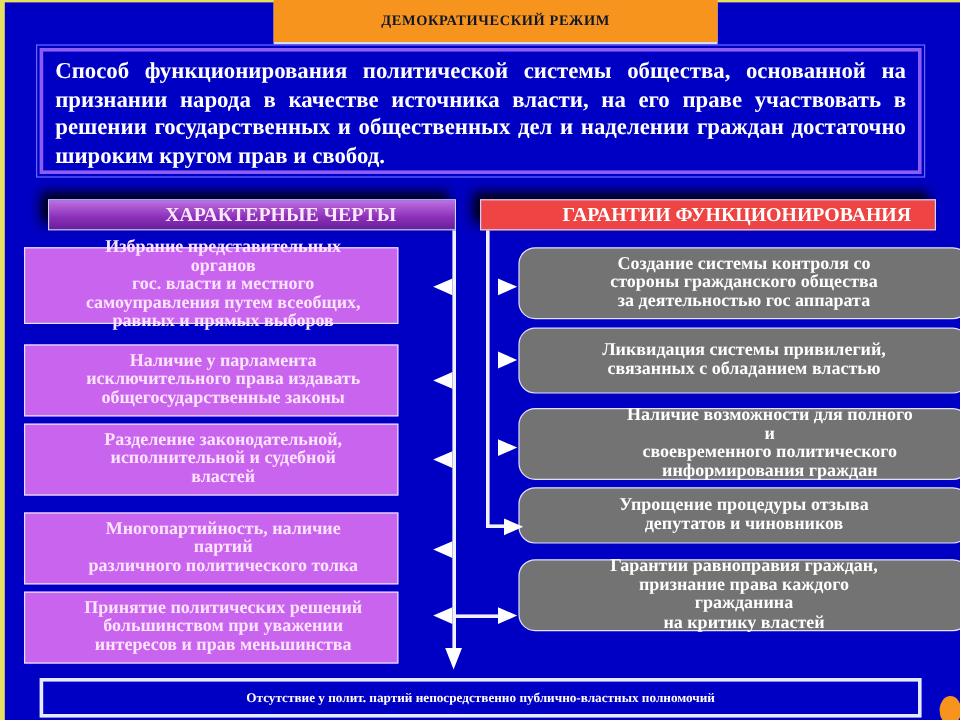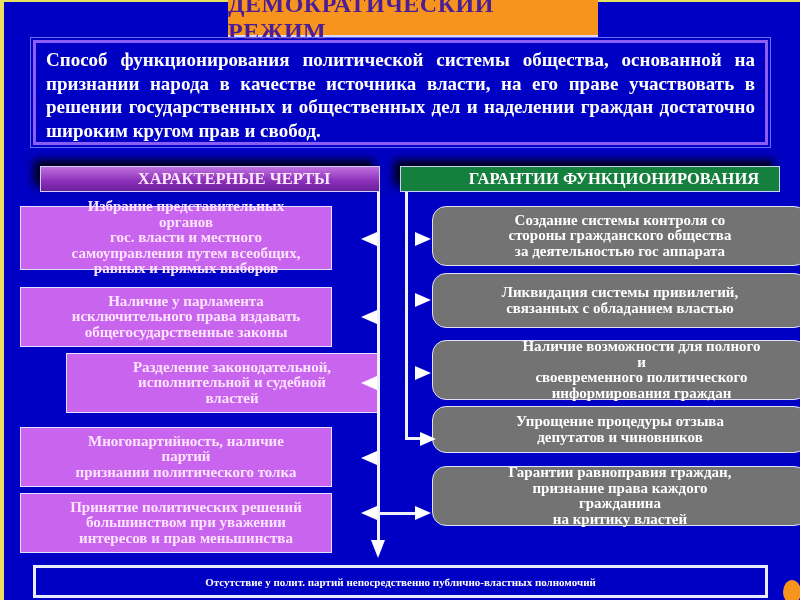--- a/index.html
+++ b/index.html
@@ -12,24 +12,25 @@
   .frame {
     position: absolute; left: 0; top: 0; width: 800px; height: 600px;
     background: #0000c4;
     box-sizing: border-box;
     border-left: 4px solid #e8e060;
     border-top: 2px solid #e8e060;
   }
   .title-banner {
     position: absolute; left: 228px; top: 0; width: 370px; height: 35px;
     background: #f7941d;
-    color: #4c1d95; font-weight: bold; font-size: 24px;
+    color: #0f172a; font-weight: bold; font-size: 12px;
     display: flex; align-items: center; justify-content: center;
     letter-spacing: 0.5px;
     box-shadow: 0 2px 0 #d9d9ff;
+    text-align: right;
   }
   .desc-box {
     position: absolute; left: 33px; top: 40px; width: 735px; height: 105px;
     box-sizing: border-box;
     border: 3px solid #8b5cf6;
     outline: 1px solid #6a6aff; outline-offset: 2px;
     color: #ffffff; font-weight: bold; font-size: 19px; line-height: 23.5px;
     padding: 5px 10px 0 10px;
     text-align: justify; text-align-last: left;
   }
@@ -41,21 +42,21 @@
     box-shadow: -6px -6px 10px #000010;
     padding-left: 48px;
   }
   .col-header.left {
     left: 40px; width: 340px;
     background: linear-gradient(#c070e0, #8a2fb8 60%, #6a1f99);
     color: #ffe8ff;
   }
   .col-header.right {
     left: 400px; width: 380px;
-    background: #15803d;
+    background: #ef4444;
   }
   .box {
     position: absolute; box-sizing: border-box;
     border: 1px solid #e0e0ff;
     color: #ffffff; font-weight: bold; font-size: 15px; line-height: 15.5px;
     display: flex; align-items: center; justify-content: center;
     text-align: center; white-space: pre-line;
   }
   .box.purple { background: #c964ef; color: #ffe4ff; left: 20px; width: 312px; padding-left: 20px; }
   .box.blue   { background: #737373; left: 432px; width: 376px; border-radius: 14px; }
@@ -99,26 +100,26 @@
 <div class="col-header right">ГАРАНТИИ ФУНКЦИОНИРОВАНИЯ</div>
 
 <div class="box purple" style="top:206px; height:64px;">Избрание представительных
 органов
 гос. власти и местного
 самоуправления путем всеобщих,
 равных и прямых выборов</div>
 <div class="box purple" style="top:287px; height:60px;">Наличие у парламента
 исключительного права издавать
 общегосударственные  законы</div>
-<div class="box purple" style="top:353px; height:60px;margin-left:46px;">Разделение законодательной,
+<div class="box purple" style="top:353px; height:60px;">Разделение законодательной,
 исполнительной  и судебной
 властей</div>
 <div class="box purple" style="top:427px; height:60px;">Многопартийность, наличие
 партий
-признании политического толка</div>
+различного политического толка</div>
 <div class="box purple" style="top:493px; height:60px;">Принятие политических решений
 большинством при  уважении
 интересов и прав меньшинства</div>
 
 <div class="box blue" style="top:206px; height:60px;">Создание системы контроля со
 стороны гражданского общества
 за деятельностью гос аппарата</div>
 <div class="box blue" style="top:273px; height:55px;">Ликвидация системы привилегий,
 связанных с обладанием властью</div>
 <div class="box blue" style="top:340px; height:60px;padding-left:43px;">Наличие возможности для полного

